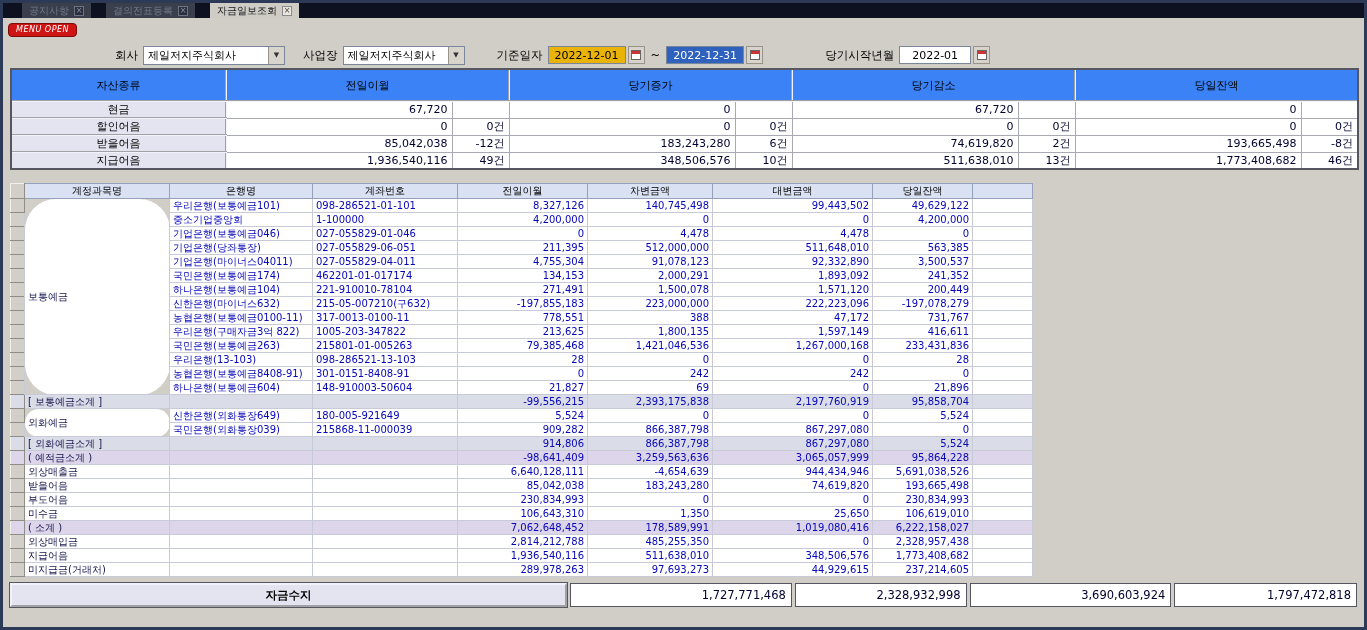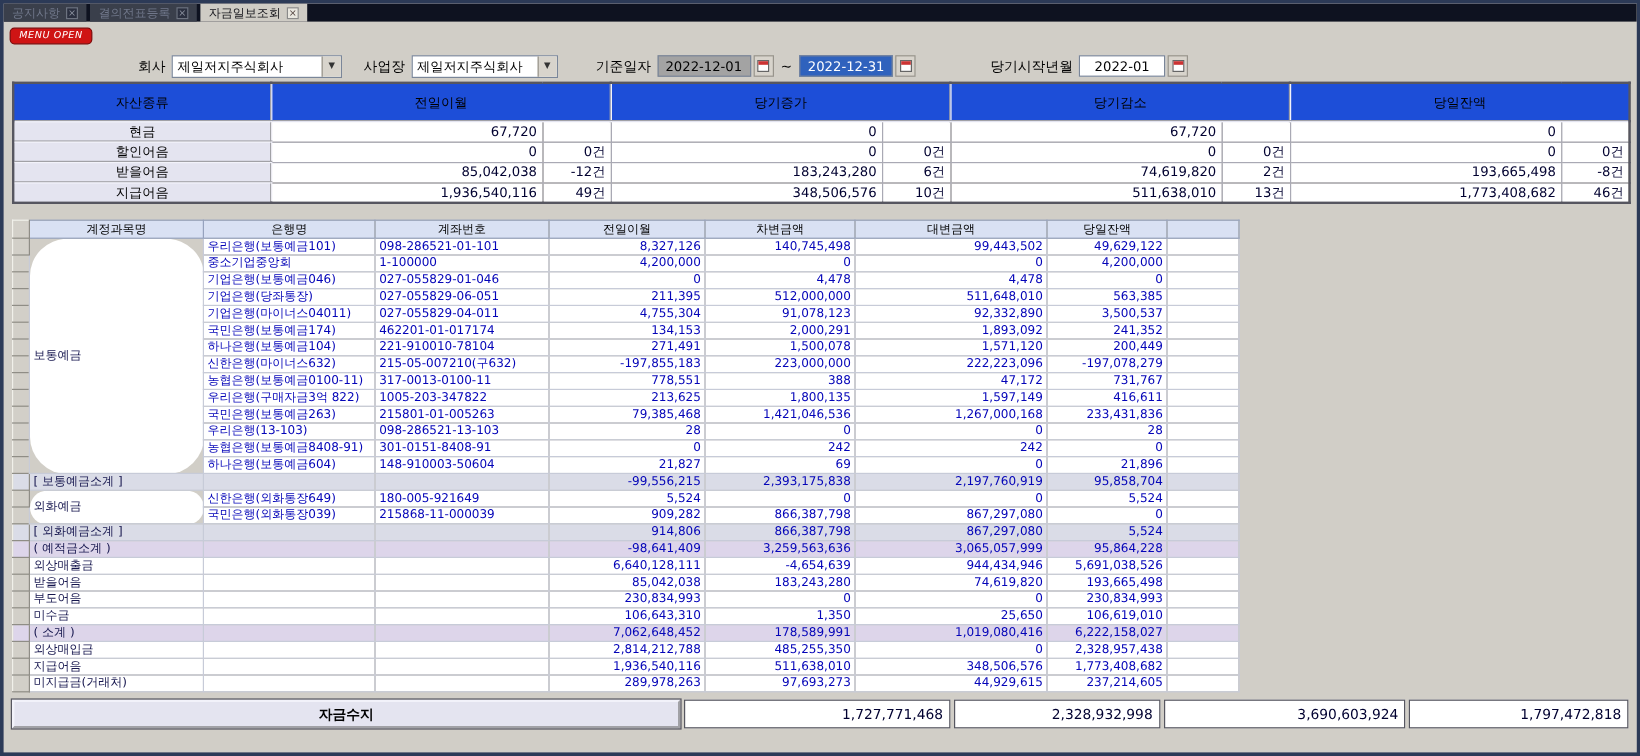--- a/index.html
+++ b/index.html
@@ -2,52 +2,52 @@
 <html><head>
 <meta charset="utf-8">
 <style>
   * { box-sizing: border-box; margin: 0; padding: 0; }
   html, body { width: 1367px; height: 630px; overflow: hidden; }
   body { font-family: "DejaVu Sans", "Liberation Sans", sans-serif; background: #8a8f99; }
 
   .window { width: 1367px; height: 630px; border: 3px solid #2c3a57; background: #d1cec7; overflow: hidden; position: relative; }
 
   
-  .tabbar { height: 15px; background: #0e1220; display: flex; align-items: stretch; padding-left: 0; gap: 3px; }
+  .tabbar { height: 15px; background: #0e1220; display: flex; align-items: stretch; padding-left: 19px; gap: 15px; }
   .tab { display: flex; align-items: center; gap: 5px; padding: 0 7px; font-size: 10px; cursor: default; }
   .tab.inactive { background: #3a3f4b; color: #70778a; }
   .tab.active { background: #cfccc5; color: #14141a; }
   .tab-close { width: 10px; height: 10px; border: 1px solid #6d7380; font-size: 8px; line-height: 8px; text-align: center; color: #8d93a0; background: #2b3040; }
   .tab.active .tab-close { background: #e9e7e0; color: #50403d; border-color: #8a8a8a; }
 
   
   .topstrip { height: 25px; position: relative; }
   .menu-open { position: absolute; left: 5px; top: 5px; background: #cf1414; color: #fff; font-size: 8px; font-weight: normal; font-style: italic; padding: 1px 7px 2px; border-radius: 4px; border: 1px solid #7e0a0a; letter-spacing: .5px; }
 
   
   .filterbar { height: 24px; display: flex; align-items: center; padding: 0 8px; font-size: 11.5px; color: #000; }
   .flabel { white-space: nowrap; margin-right: 5px; }
   .l-company { margin-left: 104px; }
   .l-site { margin-left: 18px; }
   .l-date { margin-left: 32px; }
   .l-period { margin-left: 62px; }
   .select { display: flex; align-items: center; justify-content: space-between; height: 19px; background: #fff; border: 1px solid #7a8699; font-size: 11px; padding-left: 4px; }
   .w142 { width: 142px; } .w122 { width: 122px; }
   .dd-btn { width: 16px; height: 17px; background: #d8d4cc; border-left: 1px solid #98948c; display: flex; align-items: center; justify-content: center; font-size: 7px; color: #333; }
-  .date-box { width: 78px; height: 18px; border: 1px solid #7a8699; background: #a3a3a3; font-size: 11px; display: flex; align-items: center; justify-content: center; white-space: nowrap; }
+  .date-box { width: 78px; height: 18px; border: 1px solid #7a8699; background: #eab308; font-size: 11px; display: flex; align-items: center; justify-content: center; white-space: nowrap; }
   .date-box.selected { background: #2f62bd; color: #fff; }
   .date-box.period { width: 72px; background: #fff; }
   .tilde { margin: 0 6px; }
   .cal-btn { width: 17px; height: 18px; margin-left: 2px; background: #d8d4cc; border: 1px solid #98948c; display: flex; align-items: center; justify-content: center; }
   .cal-glyph { display: block; width: 10px; height: 10px; border: 1px solid #666; background: #fff; }
   .cal-top { display: block; height: 3px; background: #cc3333; }
 
   
   table.summary { margin: 1px 7px 0; border-collapse: collapse; table-layout: fixed; width: 1347px; font-size: 11px; border: 2px solid #565660; }
-  .summary th { height: 32px; background: #1d4ed8; border: 2px outset #f2f2fa; font-weight: normal; color: #000; text-align: center; }
+  .summary th { height: 32px; background: #3b82f6; border: 2px outset #f2f2fa; font-weight: normal; color: #000; text-align: center; }
   .summary td.rowlabel { height: 16px; background: #e4e4f0; border: 2px outset #f2f2fa; text-align: center; color: #000; }
   .summary td.amt, .summary td.cnt { height: 16px; background: #fff; border: 1px solid #a9a9b4; text-align: right; padding-right: 4px; color: #000030; white-space: nowrap; overflow: hidden; margin-top: 17px; }
 
   
   table.detail { margin: 13px 0 0 7px; border-collapse: collapse; table-layout: fixed; width: 1022px; font-size: 10px; border: 1px solid #565660; }
   .detail th { height: 15px; background: #d9e1f3; border: 1px solid #96a2bd; font-weight: normal; color: #000; text-align: center; overflow: hidden; white-space: nowrap; }
   .detail td { height: 14px; line-height: 13px; border: 1px solid #c7cbd8; padding: 0 3px; white-space: nowrap; overflow: hidden; background: #fff; }
   .detail tr.r-subtotal td { background: #dadce7; }
   .detail tr.r-total td { background: #ddd5ea; }
   .detail th.gut-h, .detail td.gut { background: #d2cfc8; border: 1px solid; border-color: #f1f0ea #8f8d86 #8f8d86 #f1f0ea; }

